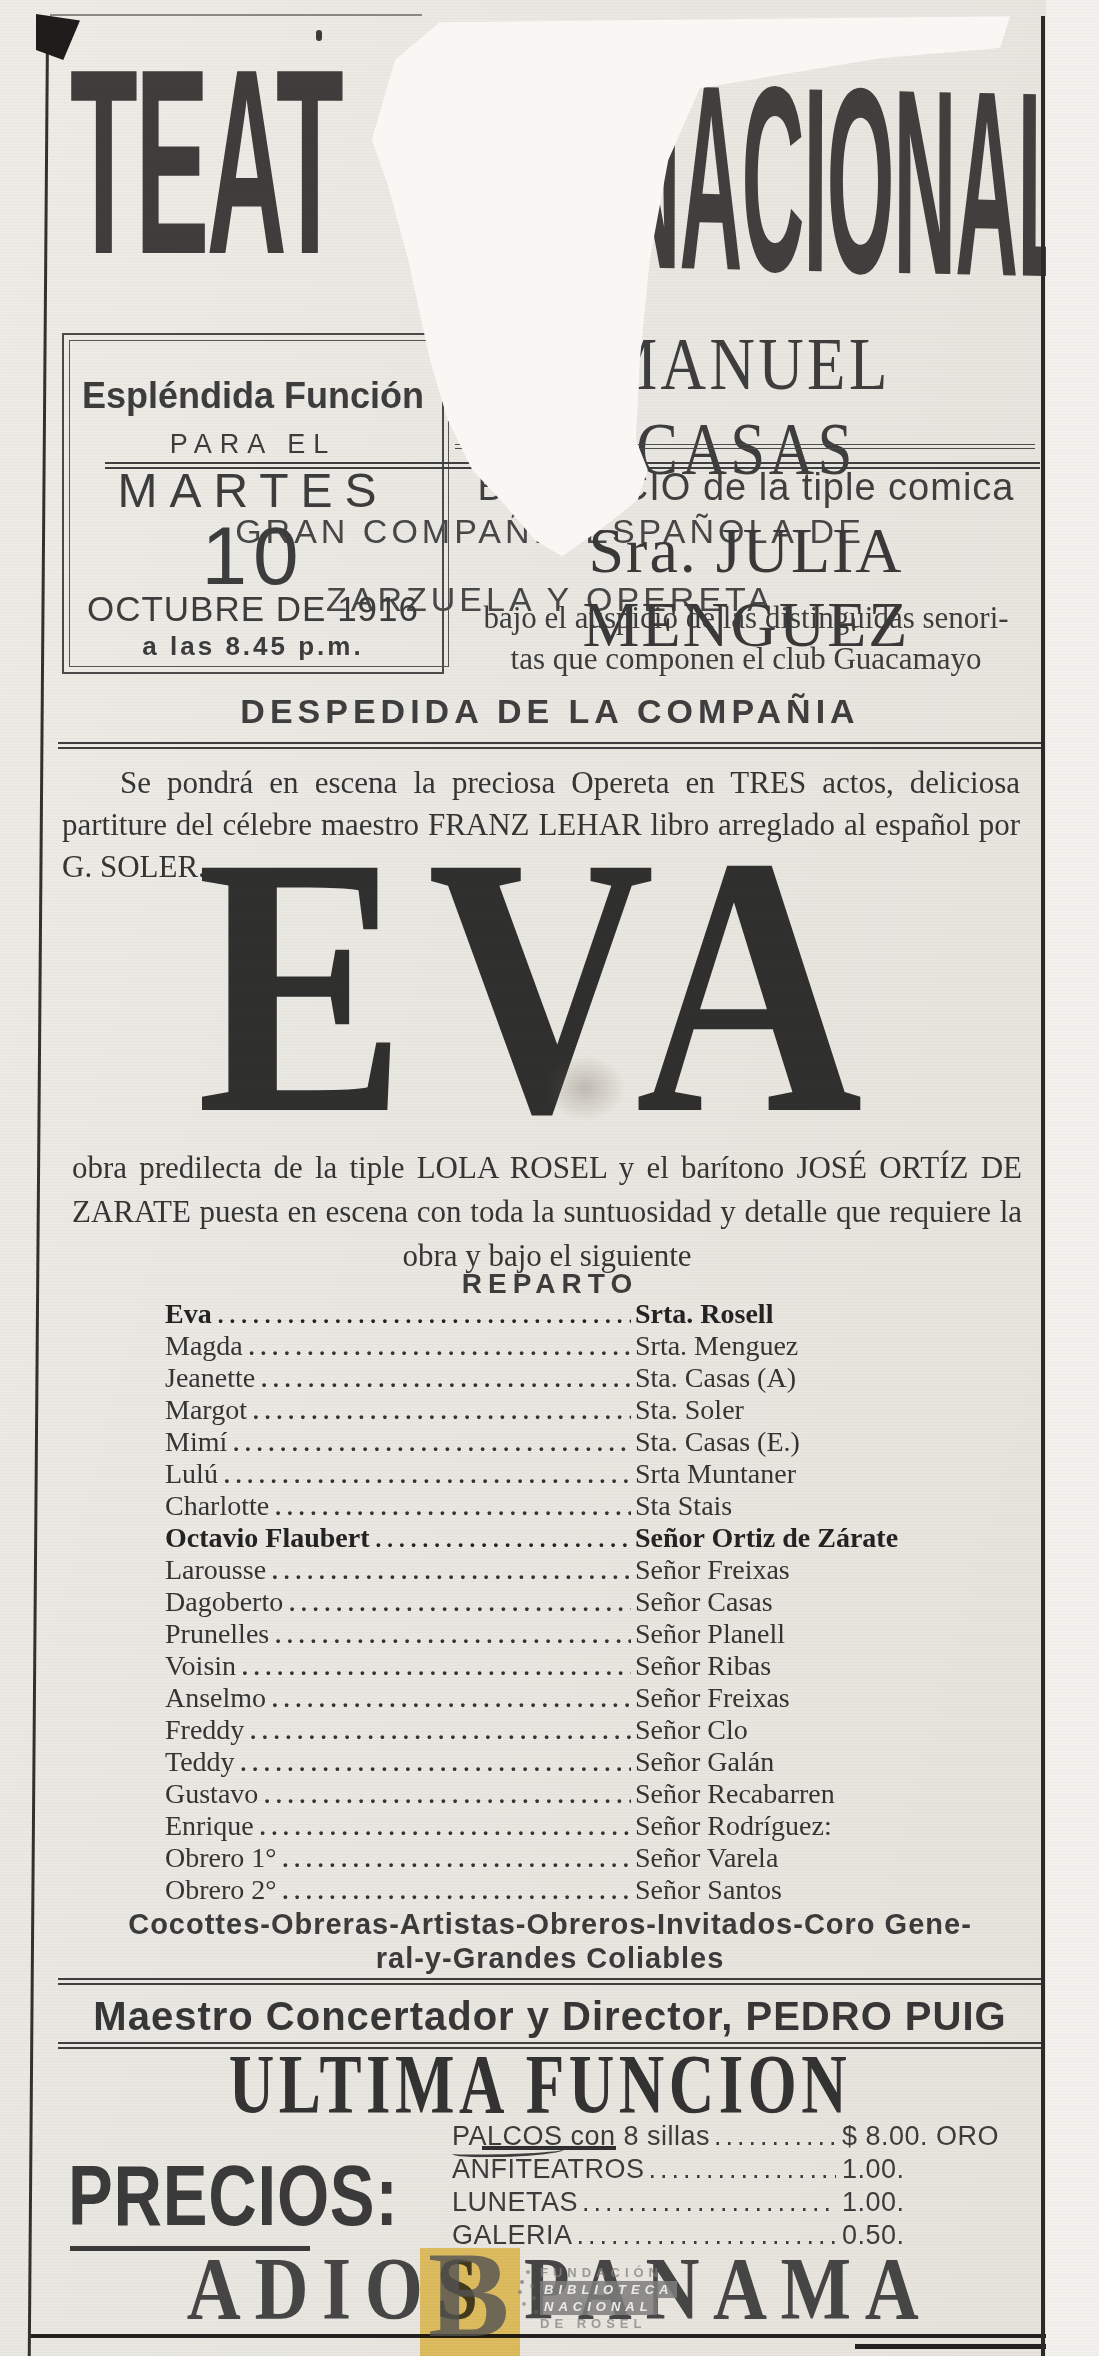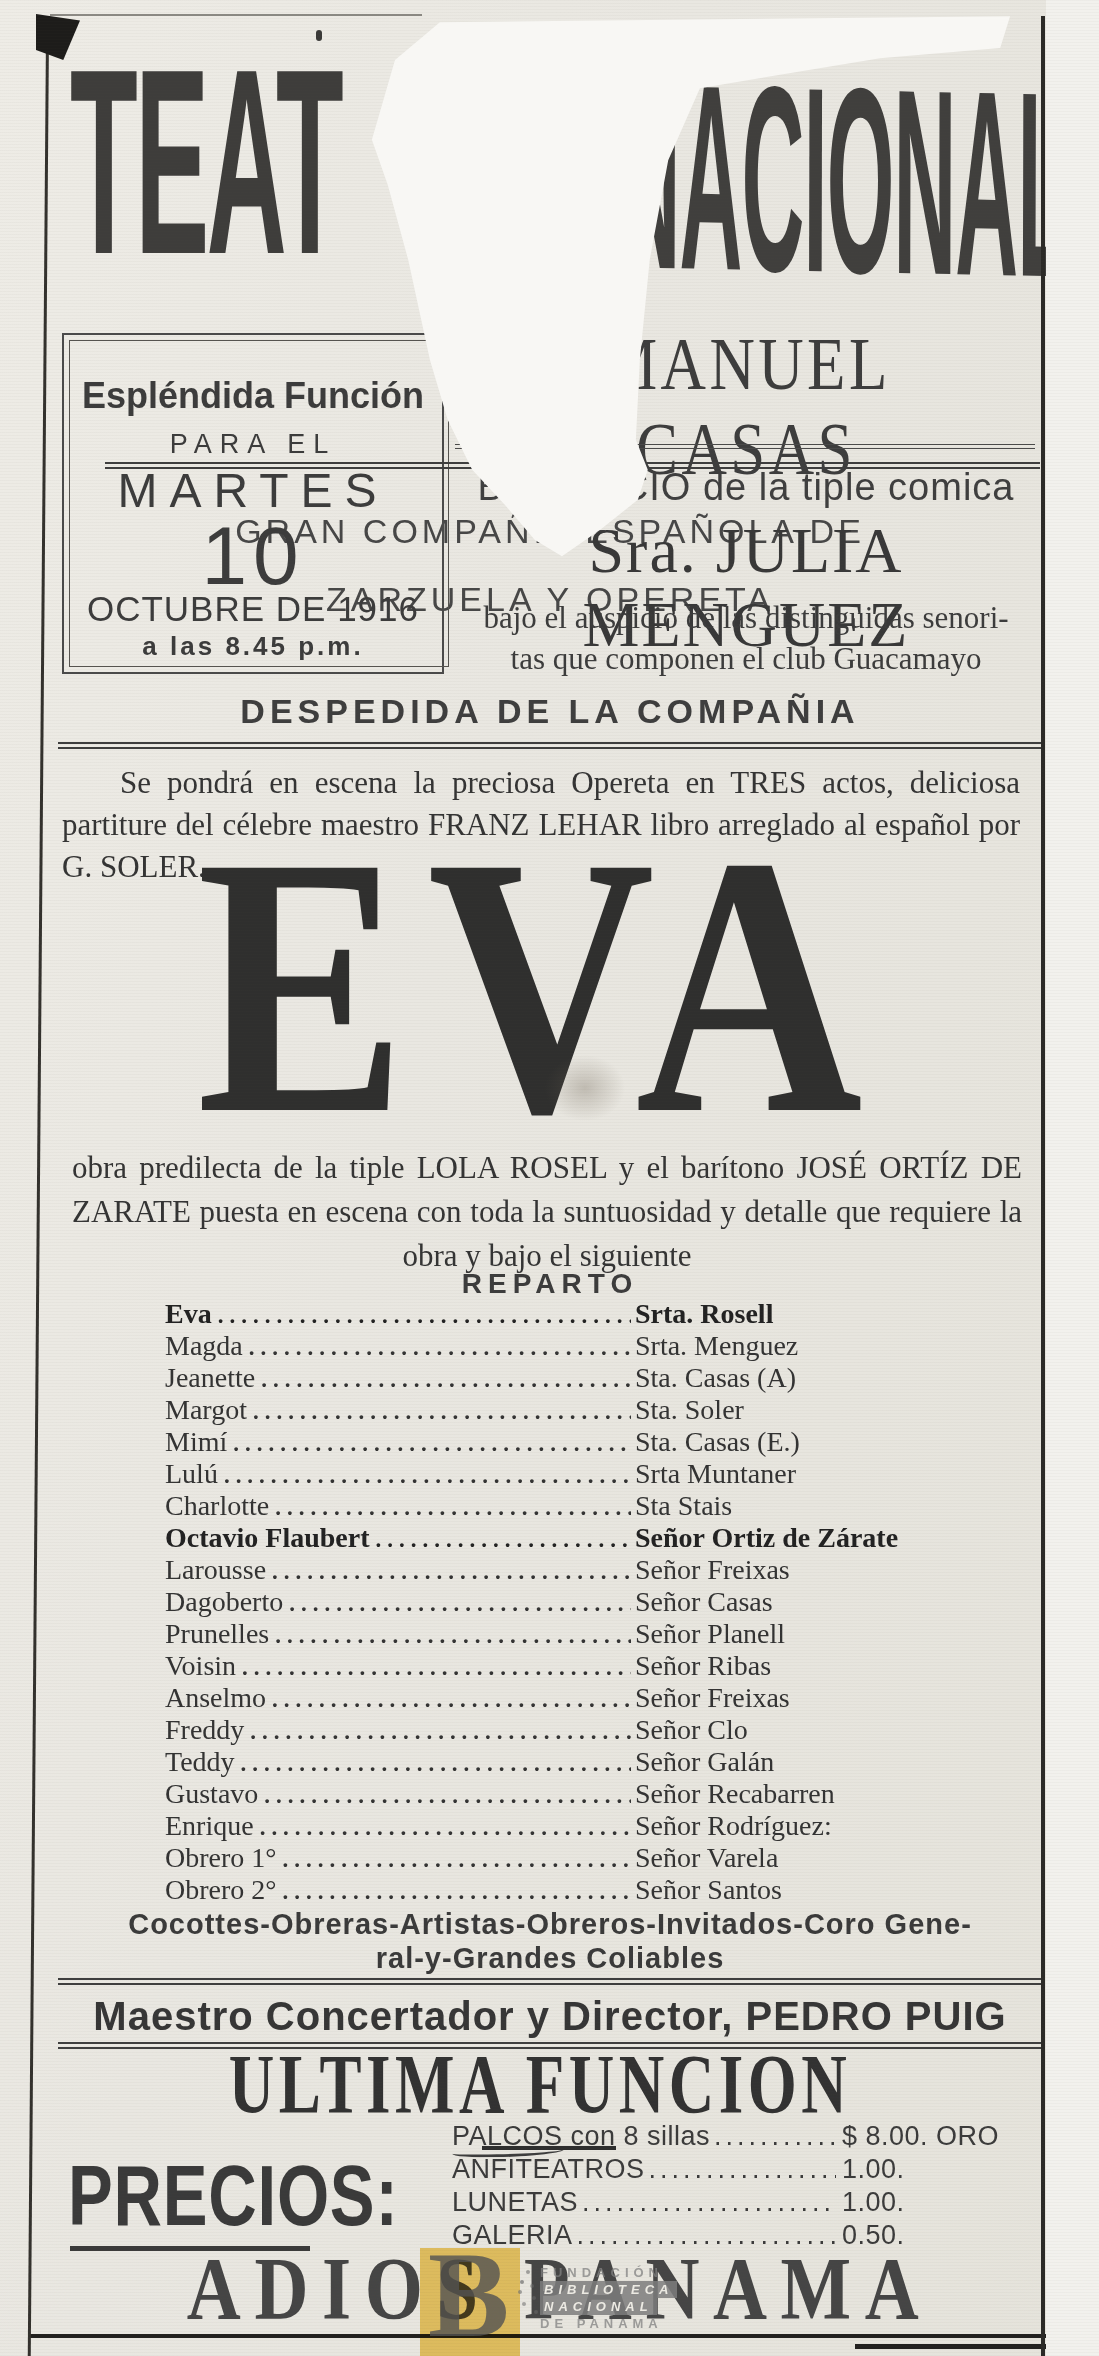--- a/index.html
+++ b/index.html
@@ -313,17 +313,17 @@
   <div class="bottom-rule"></div>
   <div class="bottom-rule2"></div>
 
   <div class="watermark"></div>
   <div class="abs wm-b">B</div>
   <div class="wm-dots"></div>
   <div class="wm-text">
     <span class="row wm-faint">FUNDACIÓN</span>
     <span class="row wm-chip">BIBLIOTECA</span>
     <span class="row wm-chip">NACIONAL</span>
-    <span class="row wm-faint">DE PANAMA</span>
+    <span class="row wm-faint">DE ROSEL</span>
   </div>
 
   <div class="tear"></div>
 </div>
 
 </body></html>

